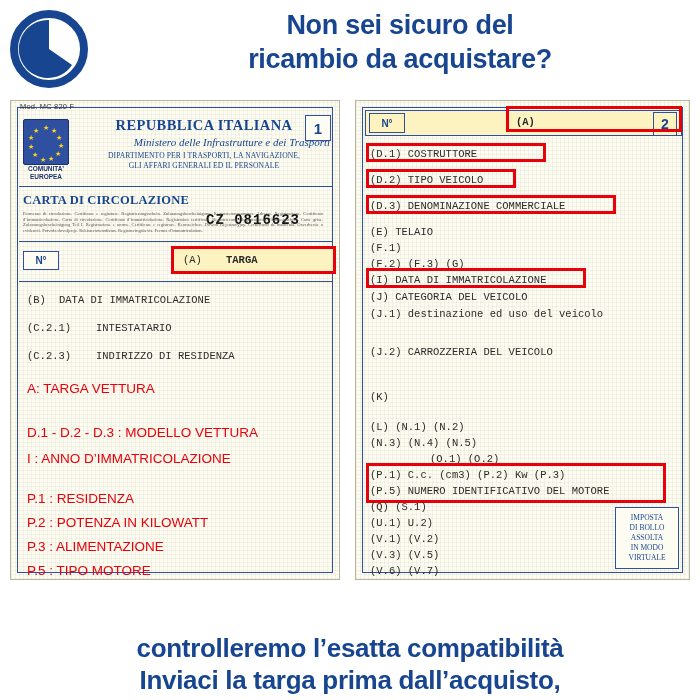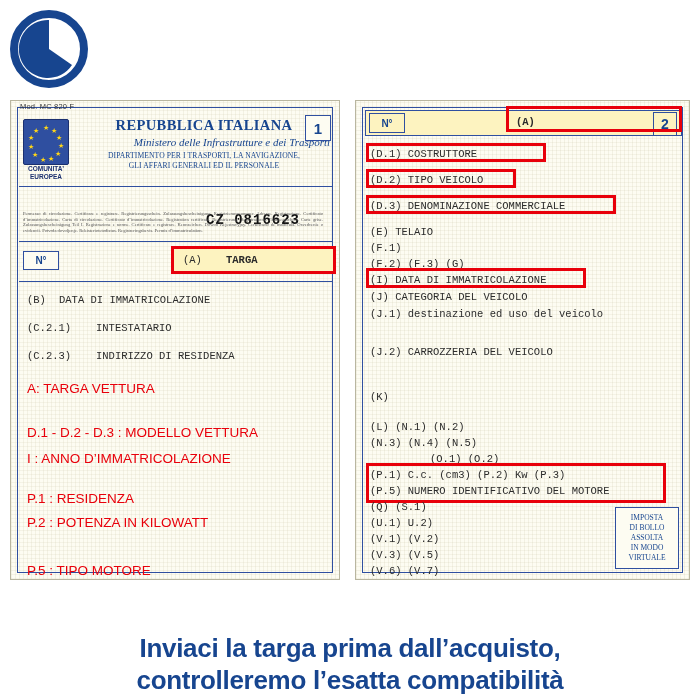--- a/index.html
+++ b/index.html
@@ -191,20 +191,24 @@
 <body>
 
 <div class="header">
   <div class="logo">
     <svg width="78" height="78" viewBox="0 0 78 78">
       <circle cx="39" cy="39" r="35" fill="none" stroke="#17458f" stroke-width="8"></circle>
       <path d="M39 10 A29 29 0 1 0 62 55 L39 39 Z" fill="#17458f"></path>
       <path d="M40 31 q16 -4 22 2 q-14 2 -22 -2 Z" fill="#ffffff"></path>
       <rect x="47" y="35" width="20" height="8" fill="#ffffff"></rect>
     </svg>
+  </div>
+  <div class="headline">
+    <div>Non sei sicuro del</div>
+    <div>ricambio da acquistare?</div>
   </div>
 </div>
 
 <div class="doc" id="doc-left">
   <div class="inner-border"></div>
   <div class="modcode">Mod. MC 820 F</div>
 
   <div class="masthead">
     <div class="eu-flag">
       <div class="eu-stars">
@@ -226,20 +230,21 @@
       <span>EUROPEA</span>
     </div>
     <div class="rep-title">REPUBBLICA ITALIANA</div>
     <div class="min-line">Ministero delle Infrastrutture e dei Trasporti</div>
     <div class="dep-line" style="white-space:pre-line;">DIPARTIMENTO PER I TRASPORTI, LA NAVIGAZIONE,
 GLI AFFARI GENERALI ED IL PERSONALE</div>
   </div>
 
   <div class="page-box">1</div>
 
+  <div class="cdc-title">CARTA DI CIRCOLAZIONE</div>
   <div class="cdc-number">CZ 0816623</div>
   <div class="microtext">Permesso di circolazione. Certificare e registrare. Registrierungsschein. Zulassungsbescheinigung. Registrierunsnummer. Adresse. Registrazione. Certificato d’immatricolazione. Carta di circolazione. Certificato d’immatricolazione. Registration certificate. Registrierung. Registrazione. Fahrzeugschein. Carte grise. Zulassungsbescheinigung Teil I. Registrazione e norme. Certificare e registrare. Kennzeichen. Dowod Rejestracyjny. Certificado de matricula. Osvedcenie o evidencii. Potvrda dovoljenje. Rekisteriotetodistus. Registreringsbevis. Permis d’immatriculation.</div>
 
   <div class="rule" style="top:140px;"></div>
 
   <div class="yellowfill" style="left:162px;top:148px;width:160px;height:22px;"></div>
 
   <div class="nbox">N°</div>
 
   <div class="field" style="left:172px;top:153px;">(A)</div>
@@ -255,20 +260,21 @@
   <div class="field" style="left:85px;top:221px;">INTESTATARIO</div>
 
   <div class="field" style="left:16px;top:249px;">(C.2.3)</div>
   <div class="field" style="left:85px;top:249px;">INDIRIZZO DI RESIDENZA</div>
 
   <div class="note" style="top:280px;">A: TARGA VETTURA</div>
   <div class="note" style="top:324px;text-align:right;">D.1 - D.2 - D.3 : MODELLO VETTURA</div>
   <div class="note" style="top:350px;">I : ANNO D’IMMATRICOLAZIONE</div>
   <div class="note" style="top:390px;">P.1 : RESIDENZA</div>
   <div class="note" style="top:414px;">P.2 : POTENZA IN KILOWATT</div>
+  <div class="note" style="top:438px;">P.3 : ALIMENTAZIONE</div>
   <div class="note" style="top:462px;">P.5 :  TIPO MOTORE</div>
 </div>
 
 <div class="doc" id="doc-right">
   <div class="inner-border"></div>
 
   <div class="yellowfill" style="left:9px;top:9px;width:317px;height:26px;border:1px solid #2f4fa0;"></div>
   <div class="rt-nbox" style="left:13px;top:12px;">N°</div>
   <div class="field" style="left:160px;top:15px;font-weight:bold;">(A)</div>
   <div class="rt-page" style="right:12px;top:11px;">2</div>
@@ -309,15 +315,15 @@
   <div class="field" style="left:14px;top:464px;">(V.6)                     (V.7)</div>
 
   <div class="stampbox" style="white-space:pre-line;">IMPOSTA
 DI BOLLO
 ASSOLTA
 IN MODO
 VIRTUALE</div>
 </div>
 
 <div class="footer">
+  <div>controlleremo l’esatta compatibilità</div>
   <div>Inviaci la targa prima dall’acquisto,</div>
-  <div>controlleremo l’esatta compatibilità</div>
 </div>
 
 </body></html>

